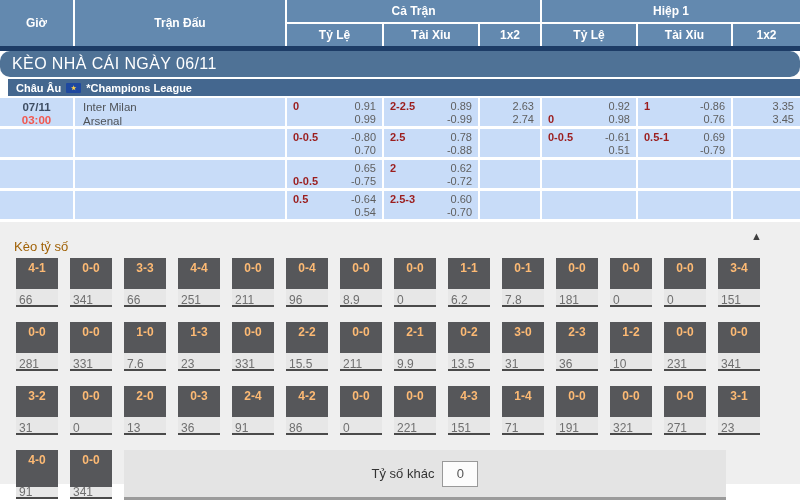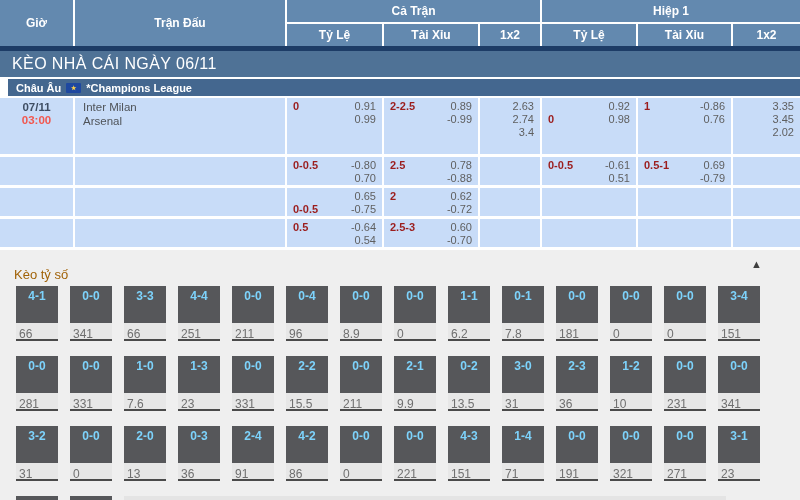--- a/index.html
+++ b/index.html
@@ -20,55 +20,56 @@
     display:flex; align-items:center; justify-content:center;
   }
   .rowspan2 { grid-row:1/3; }
   .span-ct { grid-column:3/6;text-align:center; }
   .span-h1 { grid-column:6/9; }
   .navy-rule { height:5px; background:#1d3c66; }
   .banner {
     height:26px; background:#4f7296; color:#fff; font-size:16px;
     display:flex; align-items:center; padding-left:12px; letter-spacing:.4px;
     margin-bottom:2px;
+    border-radius:10px;
   }
   .league-bar {
     height:17px; background:#44678f; color:#fff; font-size:11px; font-weight:700;
     display:flex; align-items:center; padding-left:8px; gap:5px; margin-bottom:2px;margin-left:8px;
   }
   .flag {
     width:15px; height:10px; background:#1e48a0; border-radius:1px;
     display:inline-flex; align-items:center; justify-content:center;
     color:#ffd24a; font-size:6px; line-height:6px;
   }
   
   .odds-grid {
     display:grid;
     grid-template-columns:73px 210px 95px 94px 60px 94px 93px 67px;
     column-gap:2px; background:#fff; margin-bottom:3px;
   }
   .odds-row { height:28px; }
-  .odds-row.tall { height:56px; }
+  .odds-row.tall { height:28px; }
   .cell { background:#c8dcf8; position:relative; font-size:11px; overflow:hidden; }
   .lbl { position:absolute; left:6px; top:2px; color:#9b1d1d; font-weight:700; }
   .lbl.l2 { top:15px; }
   .vals { position:absolute; right:6px; top:2px; text-align:right; color:#5f5f5f; line-height:13px; }
   .time-cell { text-align:center; padding-top:3px; }
   .date  { color:#3f4e63; font-weight:700; font-size:11.5px; line-height:13px; }
   .clock { color:#f2574e; font-weight:700; font-size:11.5px; line-height:13px; }
   .teams-cell { padding:3px 0 0 8px; color:#4f5358; font-size:11.5px; line-height:13.5px; }
   
   .score-section { position:relative; background:#efefef; height:262px; }
   .section-head { padding:17px 0 4px 14px; font-size:13px; color:#a16207; }
   .caret { position:absolute; right:38px; top:8px; font-size:11px; color:#3f3f3f; cursor:pointer; }
   .score-grid { padding-left:16px; }
   .score-row { display:flex; gap:12px; margin-bottom:15px; align-items:flex-start; }
   .sc { width:42px; }
   .sc .top {
-    height:37px; background:#56575a; color:#7dd3fc; font-weight:700; font-size:12px;
+    height:31px; background:#56575a; color:#fdba74; font-weight:700; font-size:12px;
     text-align:center; line-height:21px;
   }
   .sc .val {
     height:18px; background:#e7e7e7; color:#6f6f6f; font-size:12px;
     padding:4px 0 0 3px; border-bottom:2px solid #4a4a4a;
   }
   .other-box {
     flex:1; margin-right:74px; height:51px; background:#e4e4e4;
     border-bottom:4px solid #9b9b9b;
     display:flex; align-items:center; justify-content:center; gap:8px;

